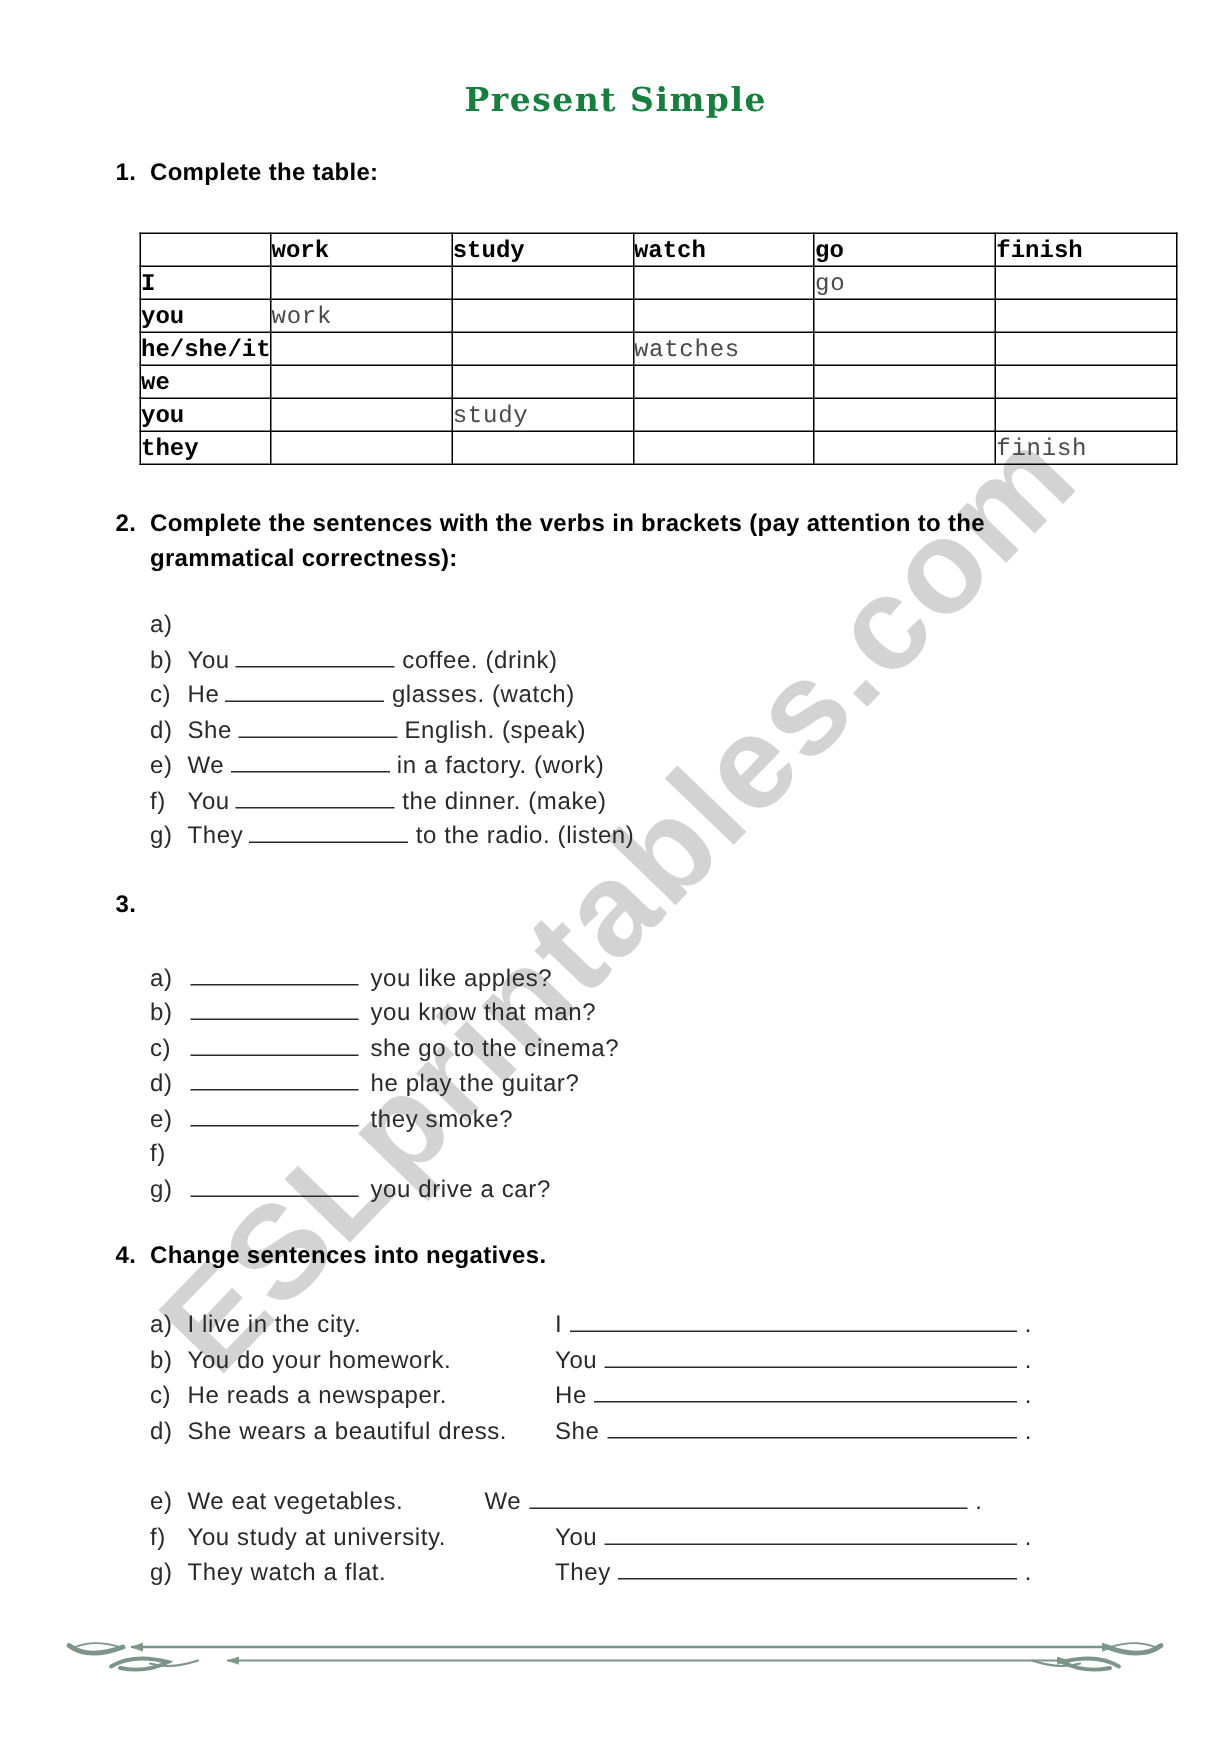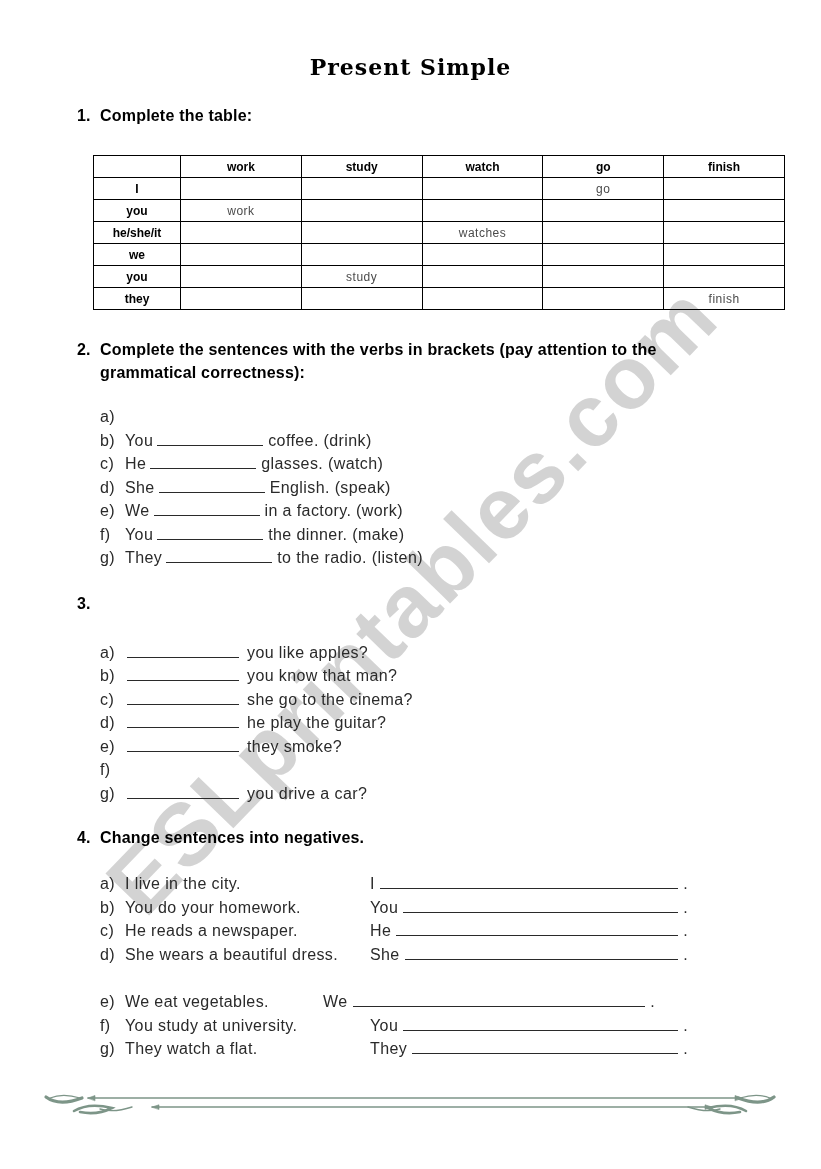--- a/index.html
+++ b/index.html
@@ -11,42 +11,42 @@
   .watermark{
     position:absolute;left:412px;top:600px;z-index:0;
     transform:translate(-50%,-50%) rotate(-46deg);
     font-size:88px;font-weight:bold;letter-spacing:2px;white-space:nowrap;
     color:rgba(184,184,184,0.62);
     font-family:"Liberation Sans",sans-serif;
   }
   .content{position:relative;z-index:1;}
   .doc-title{
     text-align:center;margin-top:54px;
-    font-family:"DejaVu Serif",serif;font-weight:bold;font-size:22px;letter-spacing:1px;color:#000000;
+    font-family:"DejaVu Serif",serif;font-weight:bold;font-size:22px;letter-spacing:1px;color:#15803d;
   }
   .heading{
     display:flex;padding-left:77px;font-weight:bold;font-size:16px;line-height:23px;color:#000;
     letter-spacing:0.2px;
   }
   .heading .num{width:23px;flex:0 0 23px;}
   .heading .htext{max-width:580px;}
   .h1{margin-top:24px;}
   .h2{margin-top:28px;}
   .h3{margin-top:22px;}
   .h4{margin-top:21px;}
   .ital{font-style:italic;}
   table.verb-table{
     border-collapse:collapse;table-layout:fixed;
     margin:28px 0 0 93px;width:691px;
   }
   table.verb-table col.c0{width:87px;}
   table.verb-table col.cn{width:120.8px;}
   table.verb-table td,table.verb-table th{
-    border:1px solid #000;height:21px;padding:0;text-align:center;vertical-align:middle;
-    font-size:12px;overflow:hidden;
+    border:1px solid #000;height:21px;padding:0;text-align:left;vertical-align:middle;
+    font-size:16px;overflow:hidden;font-family:Liberation Mono, monospace;
   }
   table.verb-table th{font-weight:bold;color:#000;}
   td.pronoun{font-weight:bold;color:#000;}
   td.fill{font-weight:400;color:#4a4a4a;letter-spacing:0.5px;}
   .items{margin-top:21px;}
   .items3{margin-top:26px;}
   .items4{margin-top:23px;}
   .item{
     display:flex;align-items:baseline;padding-left:100px;
     font-size:16px;line-height:23.5px;font-weight:400;color:#2a2a2a;letter-spacing:0.4px;

